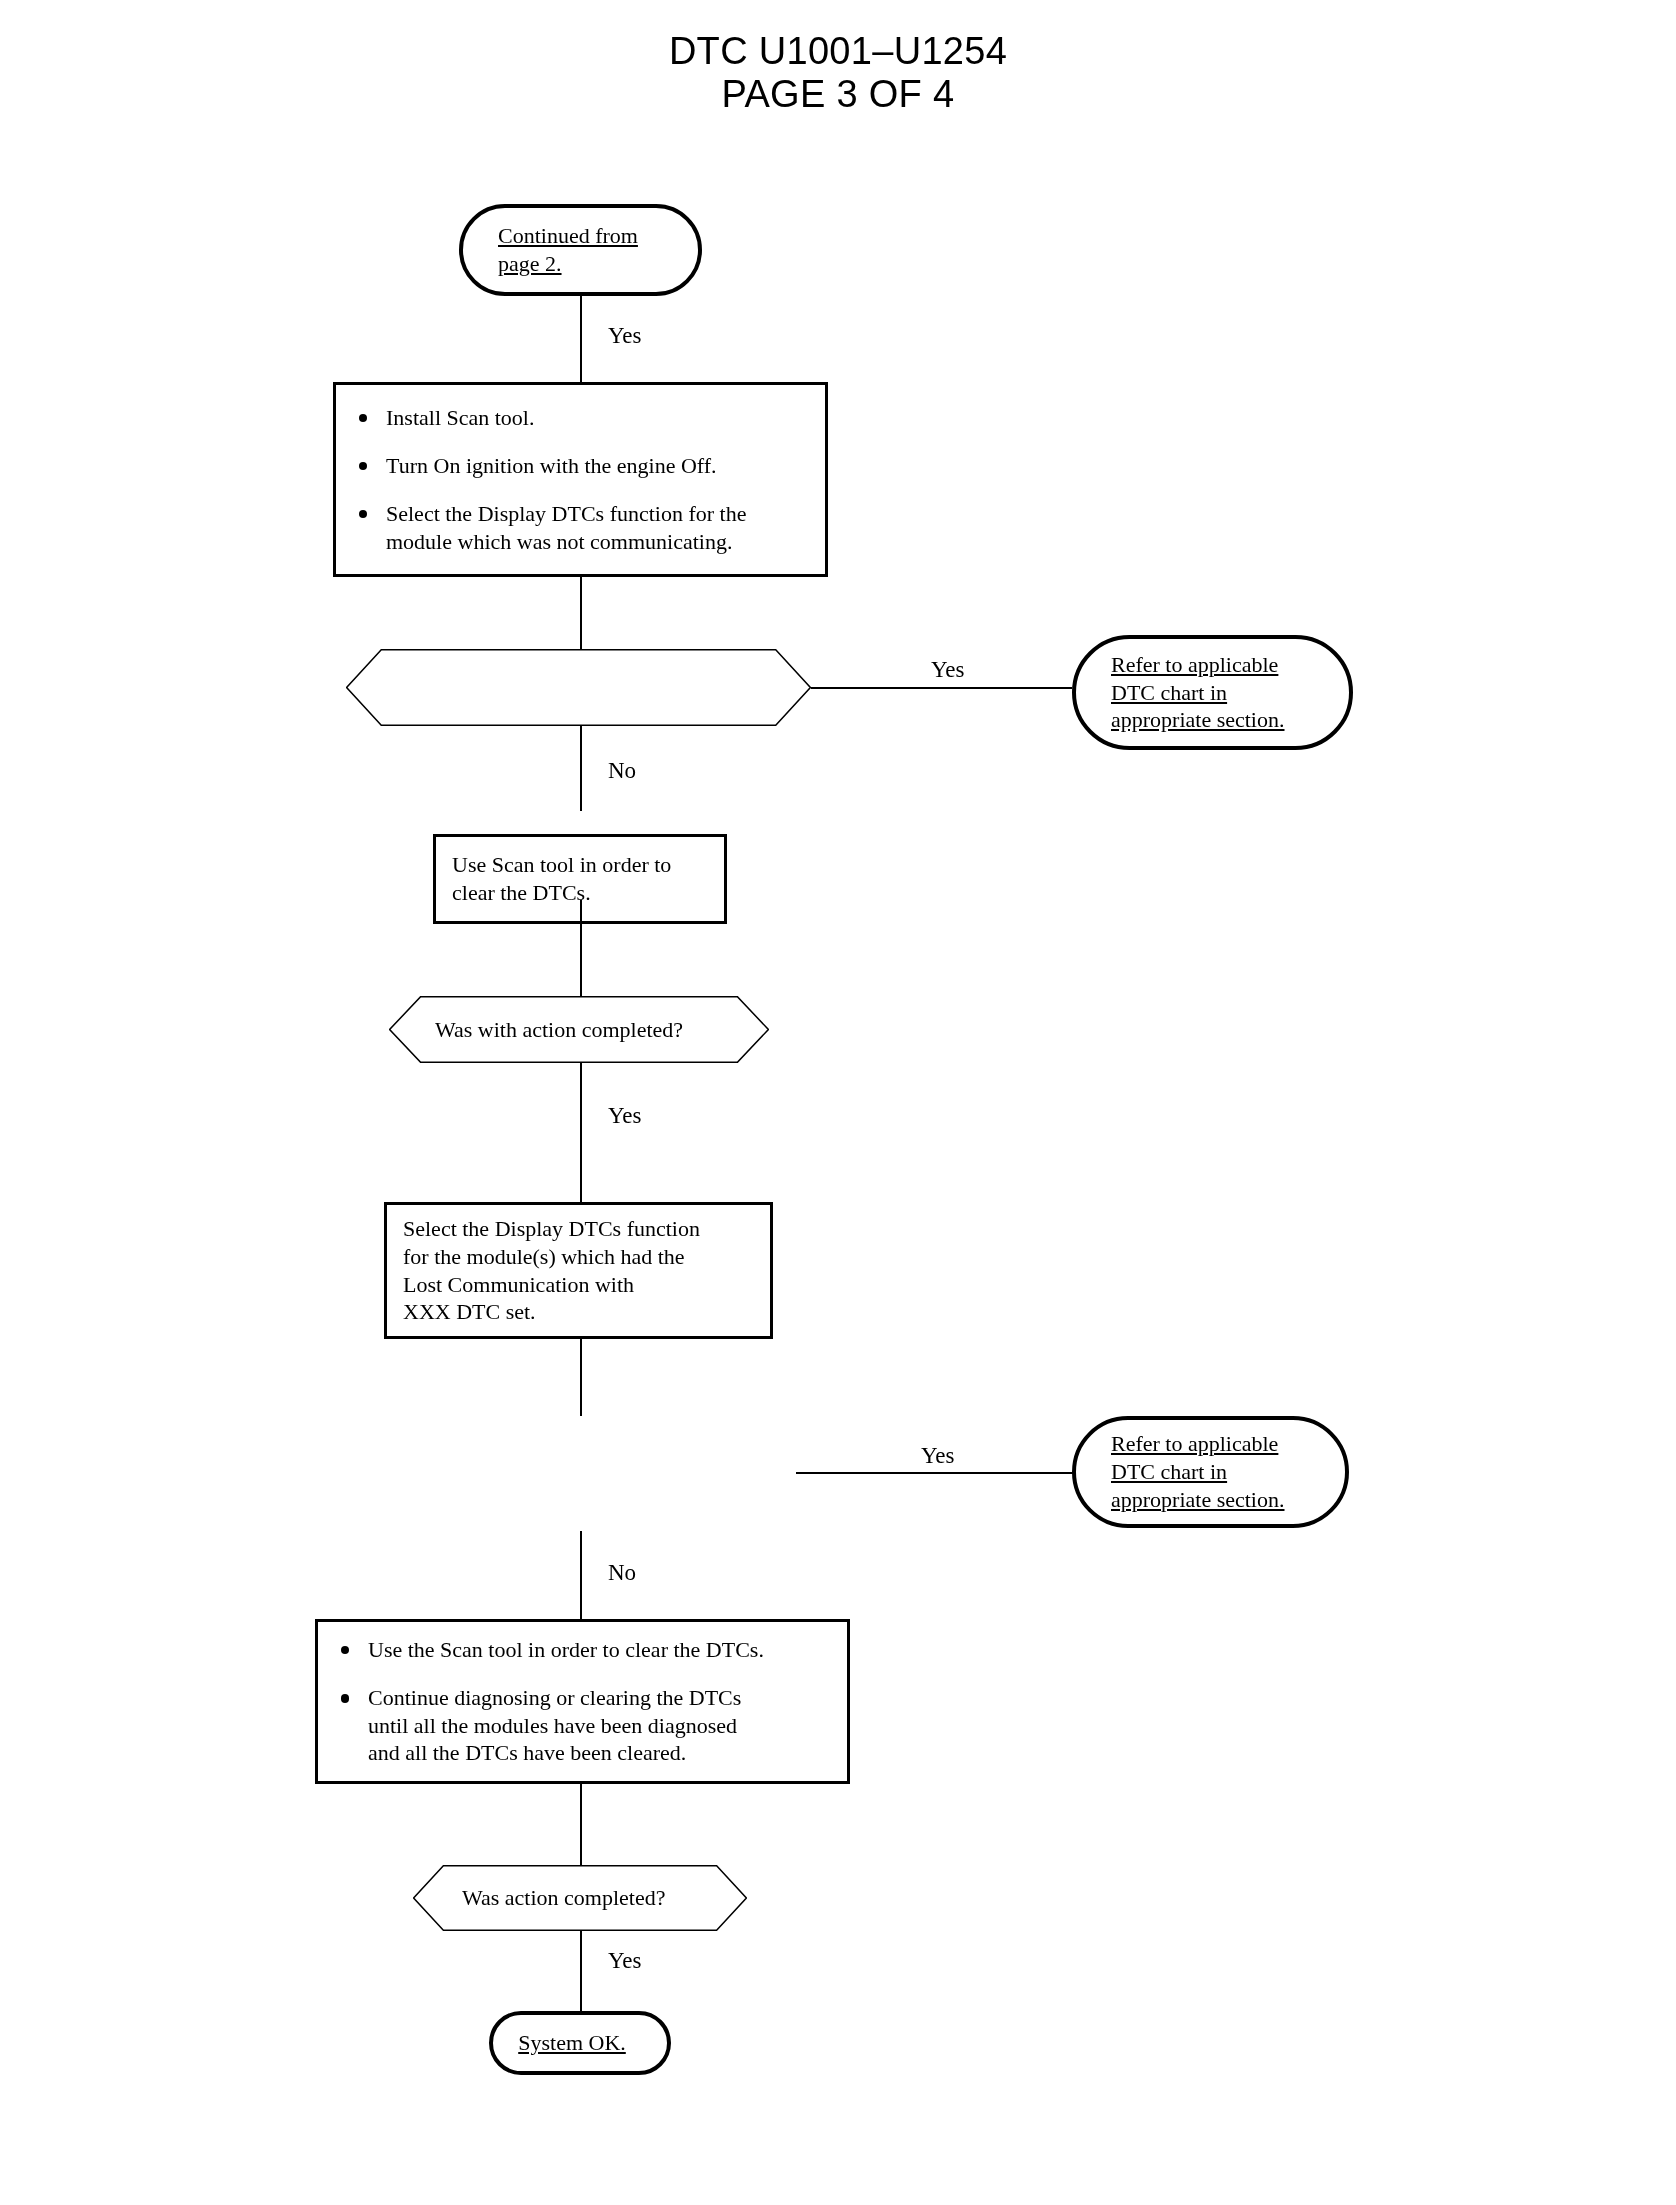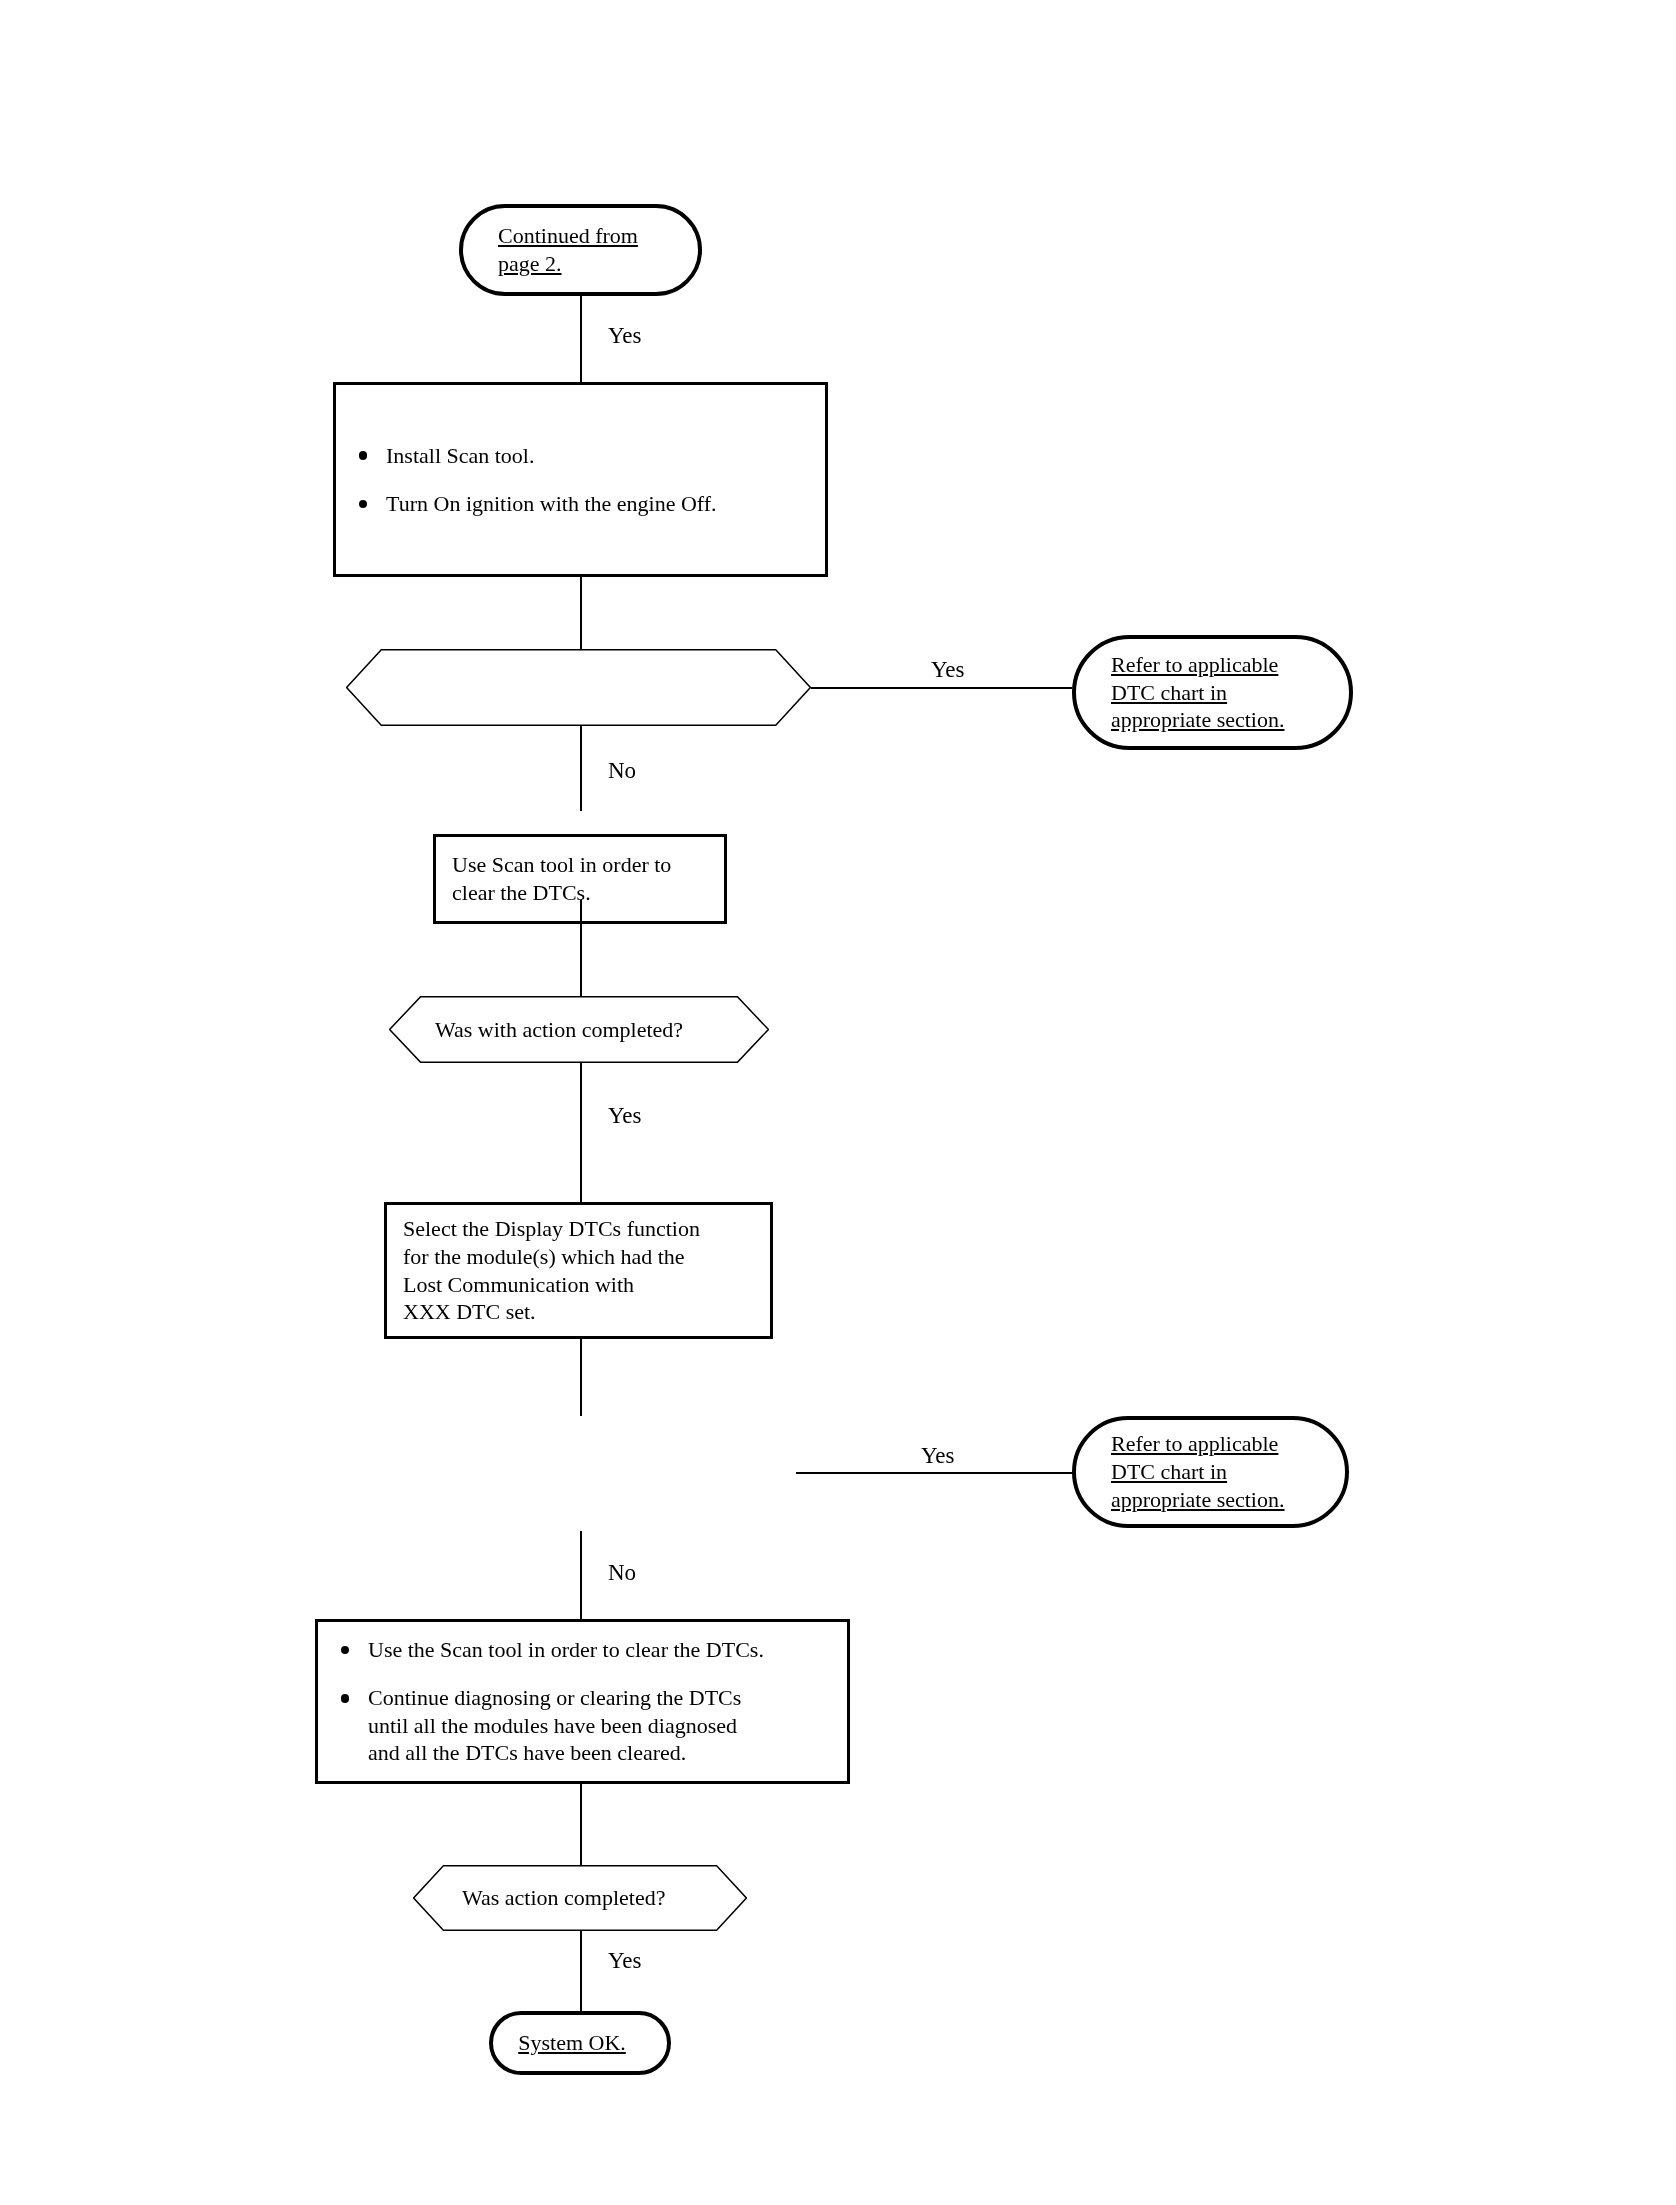--- a/index.html
+++ b/index.html
@@ -145,33 +145,39 @@
     line-height: 1;
     color: #000;
     white-space: nowrap;
   }
 </style>
 </head>
 <body>
 
 <div id="page">
 
+  <div class="title-block">
+    <span class="title-line">DTC U1001–U1254</span>
+    <span class="title-line">PAGE 3 OF 4</span>
+  </div>
 
   <div class="node terminal" style="left:459px; top:204px; width:243px; height:92px;">
     <div class="node-text">Continued from
 page 2.</div>
   </div>
 
   <div class="vline" style="left:580px; top:296px; height:86px;"></div>
   <div class="branch-label" style="left:608px; top:324px;">Yes</div>
 
   <div class="node process" style="left:333px; top:382px; width:495px; height:195px;">
     <ul class="bullets">
       <li>Install Scan tool.</li>
       <li>Turn On ignition with the engine Off.</li>
+      <li>Select the Display DTCs function for the
+module which was not communicating.</li>
     </ul>
   </div>
 
   <div class="vline" style="left:580px; top:576px; height:75px;"></div>
 
   <div class="decision-wrap" style="left:346px; top:649px; width:465px; height:77px;">
     <svg width="465" height="77" viewBox="0 0 765 126">
       <polygon points="58,1 707,1 764,63 707,125 58,125 1,63" fill="#ffffff" stroke="#000000" stroke-width="2.5"></polygon>
     </svg>
   </div>

